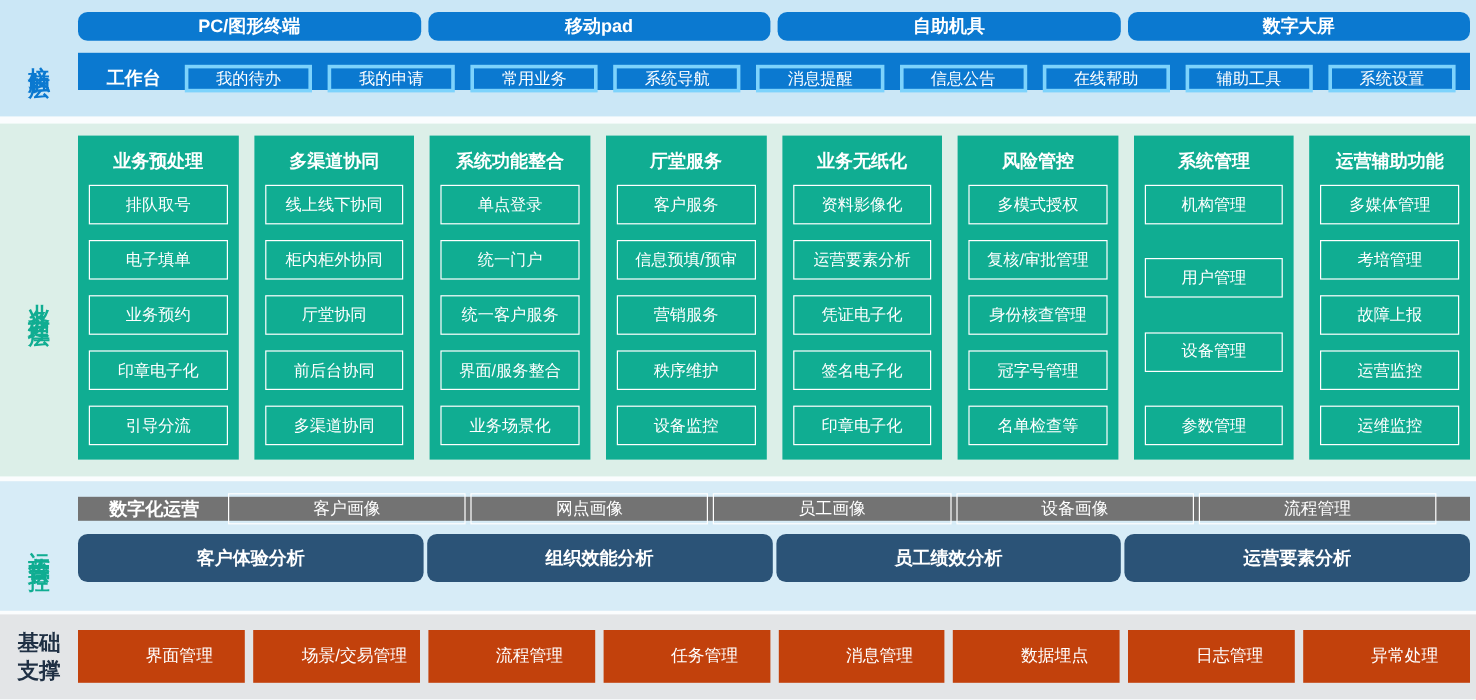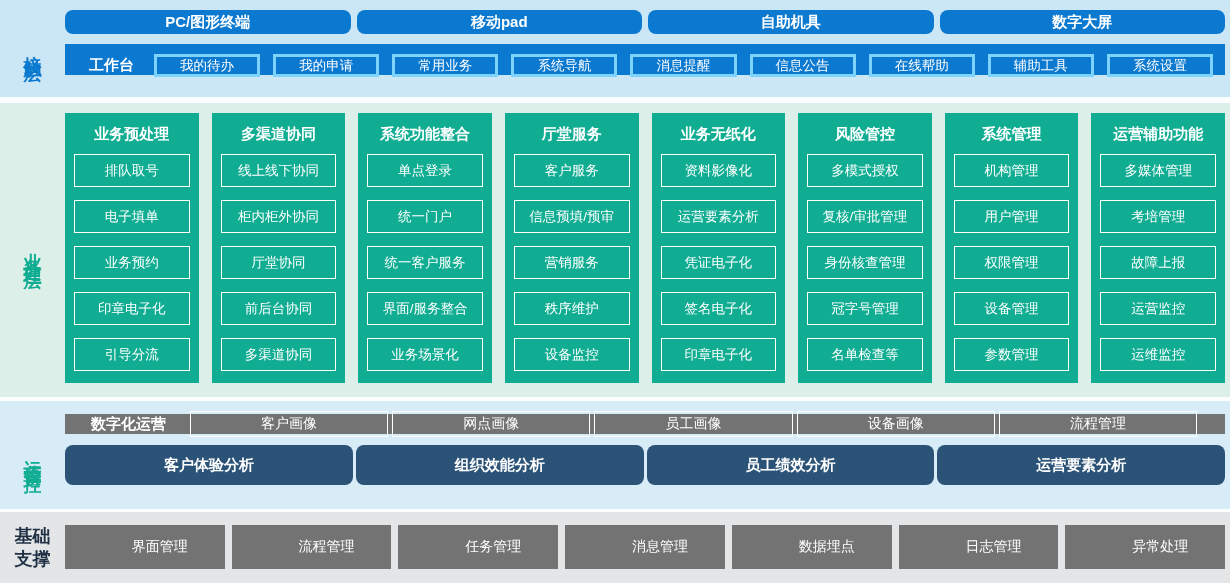--- a/index.html
+++ b/index.html
@@ -83,21 +83,21 @@
   .analyses { margin-top: 11px; display: flex; gap: 3px; height: 40px; }
   .analysis {
     flex: 1; background: #2b5377; border-radius: 8px;
     color: #fff; font-weight: bold; font-size: 15px;
     display: flex; align-items: center; justify-content: center;
   }
 
   
   .foundation-body { flex: 1; display: flex; gap: 7px; padding: 13px 5px 14px 0; }
   .fnd-item {
-    flex: 1; background: #737373; color: #fff; font-size: 14px;
+    flex: 1; background: #c2410c; color: #fff; font-size: 14px;
     display: flex; align-items: center; justify-content: center; white-space: nowrap; padding-left: 30px;
   }
 </style>
 </head>
 <body>
 
 <div class="page">
 
   <section class="band band-contact">
     <div class="layer-label">
@@ -243,21 +243,20 @@
         </div>
 
         <div class="biz-col">
           <div class="biz-header">系统管理</div>
           <div class="biz-items">
 
               <div class="biz-item">机构管理</div>
 
               <div class="biz-item">用户管理</div>
 
-              <div class="biz-item">权限管理</div>
 
               <div class="biz-item">设备管理</div>
 
               <div class="biz-item">参数管理</div>
             </div>
         </div>
 
         <div class="biz-col">
           <div class="biz-header">运营辅助功能</div>
           <div class="biz-items">
@@ -310,20 +309,21 @@
   </section>
 
   <section class="band band-foundation">
     <div class="layer-label">
       <span class="label-stacked">基础支撑</span>
     </div>
     <div class="foundation-body">
 
         <div class="fnd-item">界面管理</div>
 
+        <div class="fnd-item">场景/交易管理</div>
 
         <div class="fnd-item">流程管理</div>
 
         <div class="fnd-item">任务管理</div>
 
         <div class="fnd-item">消息管理</div>
 
         <div class="fnd-item">数据埋点</div>
 
         <div class="fnd-item">日志管理</div>

